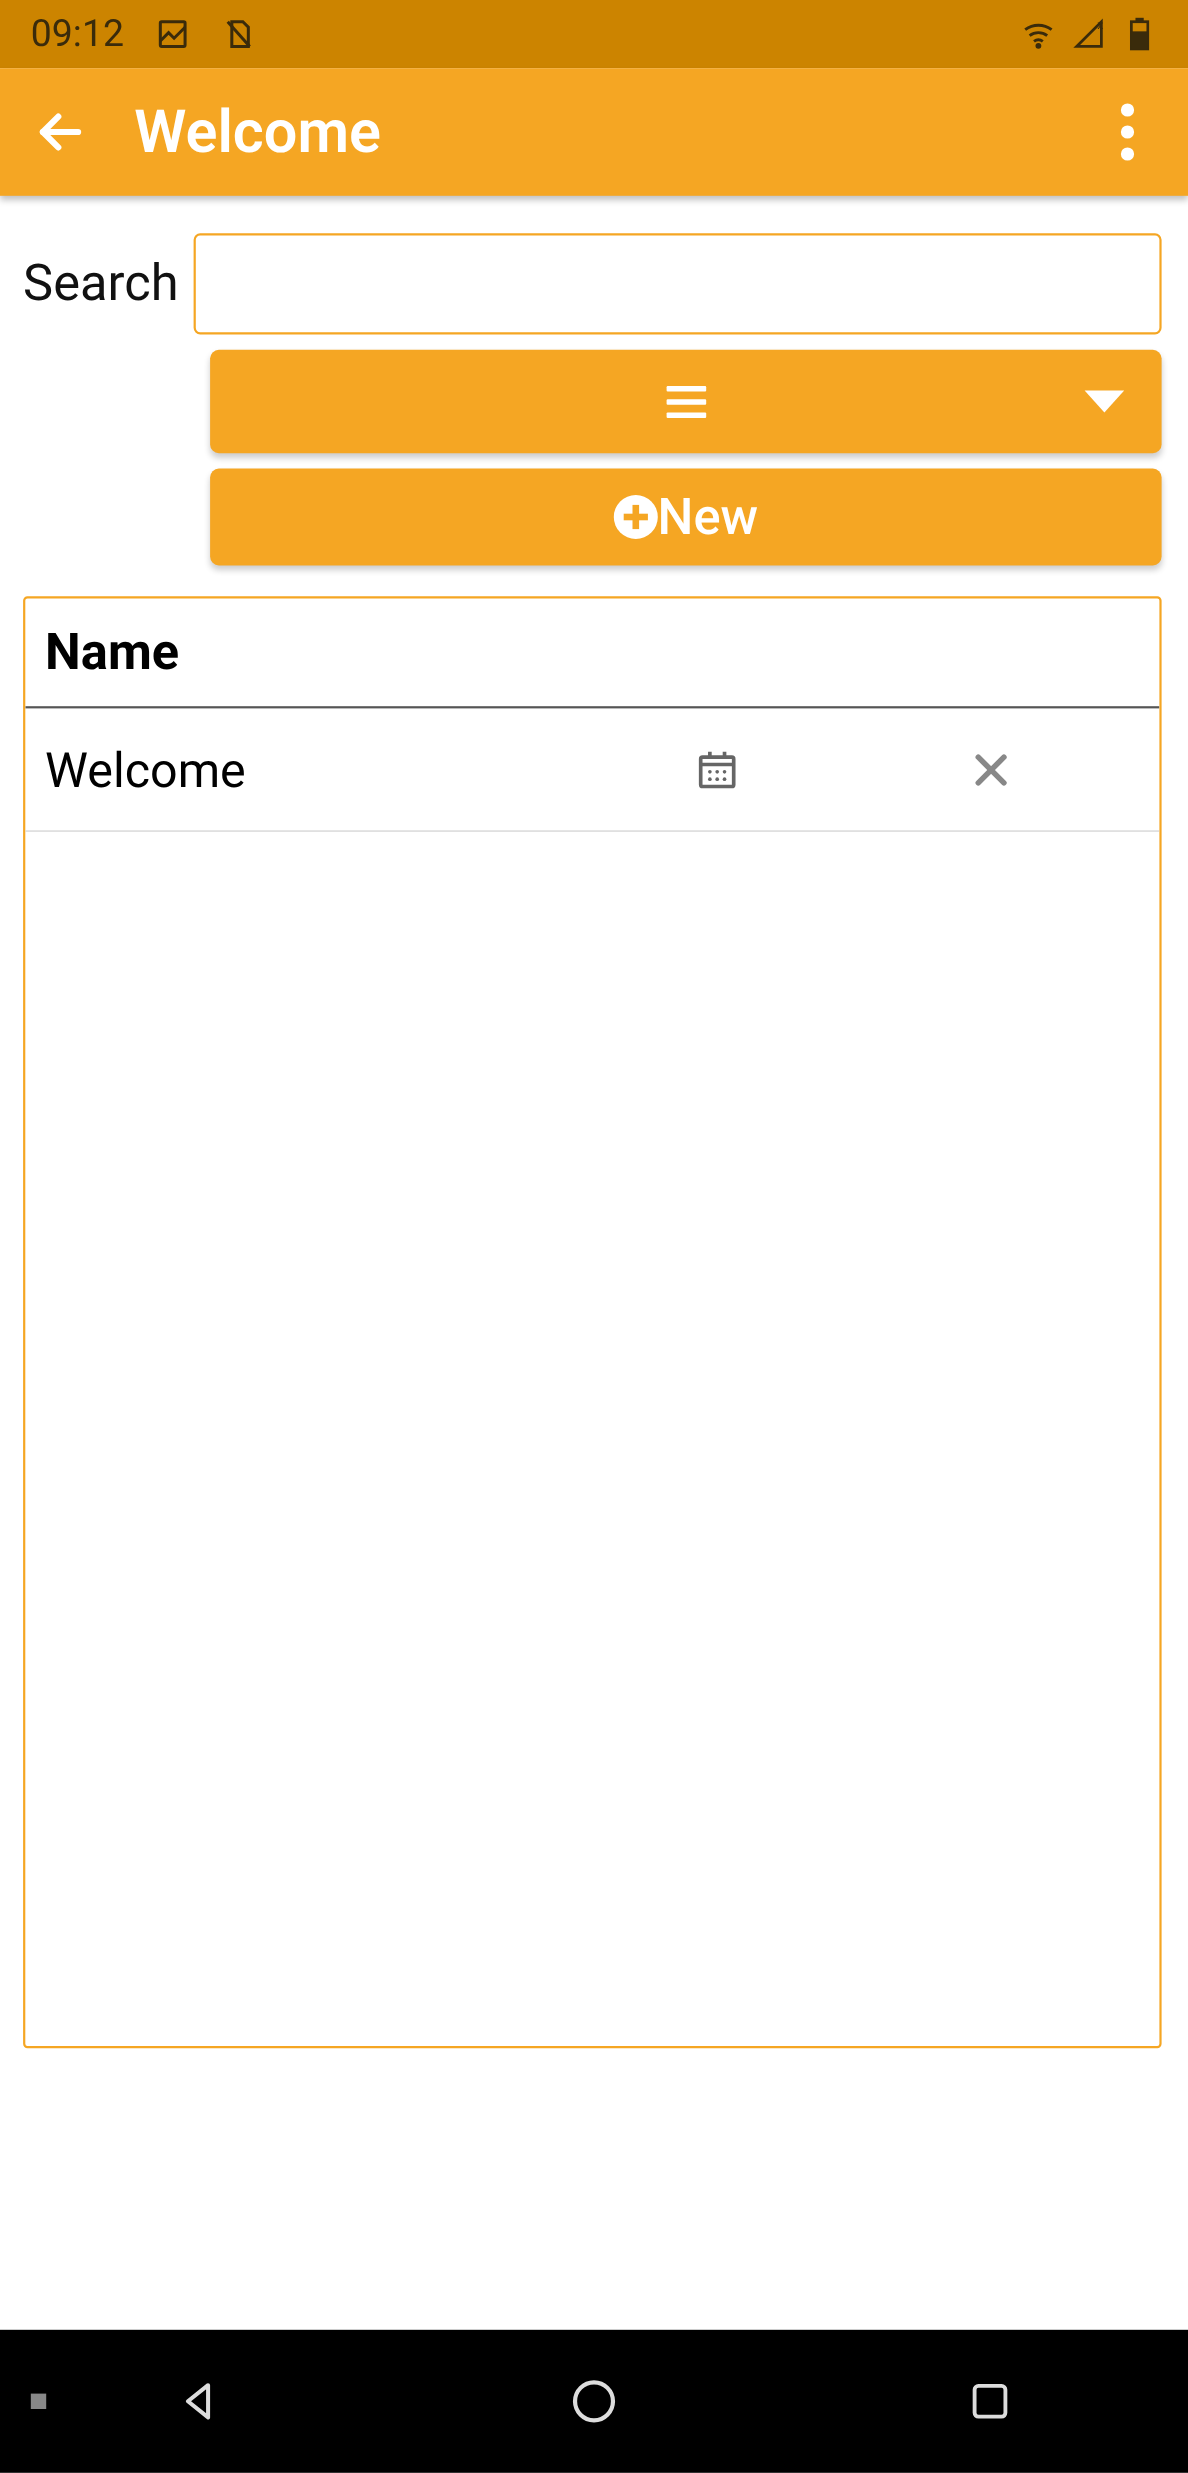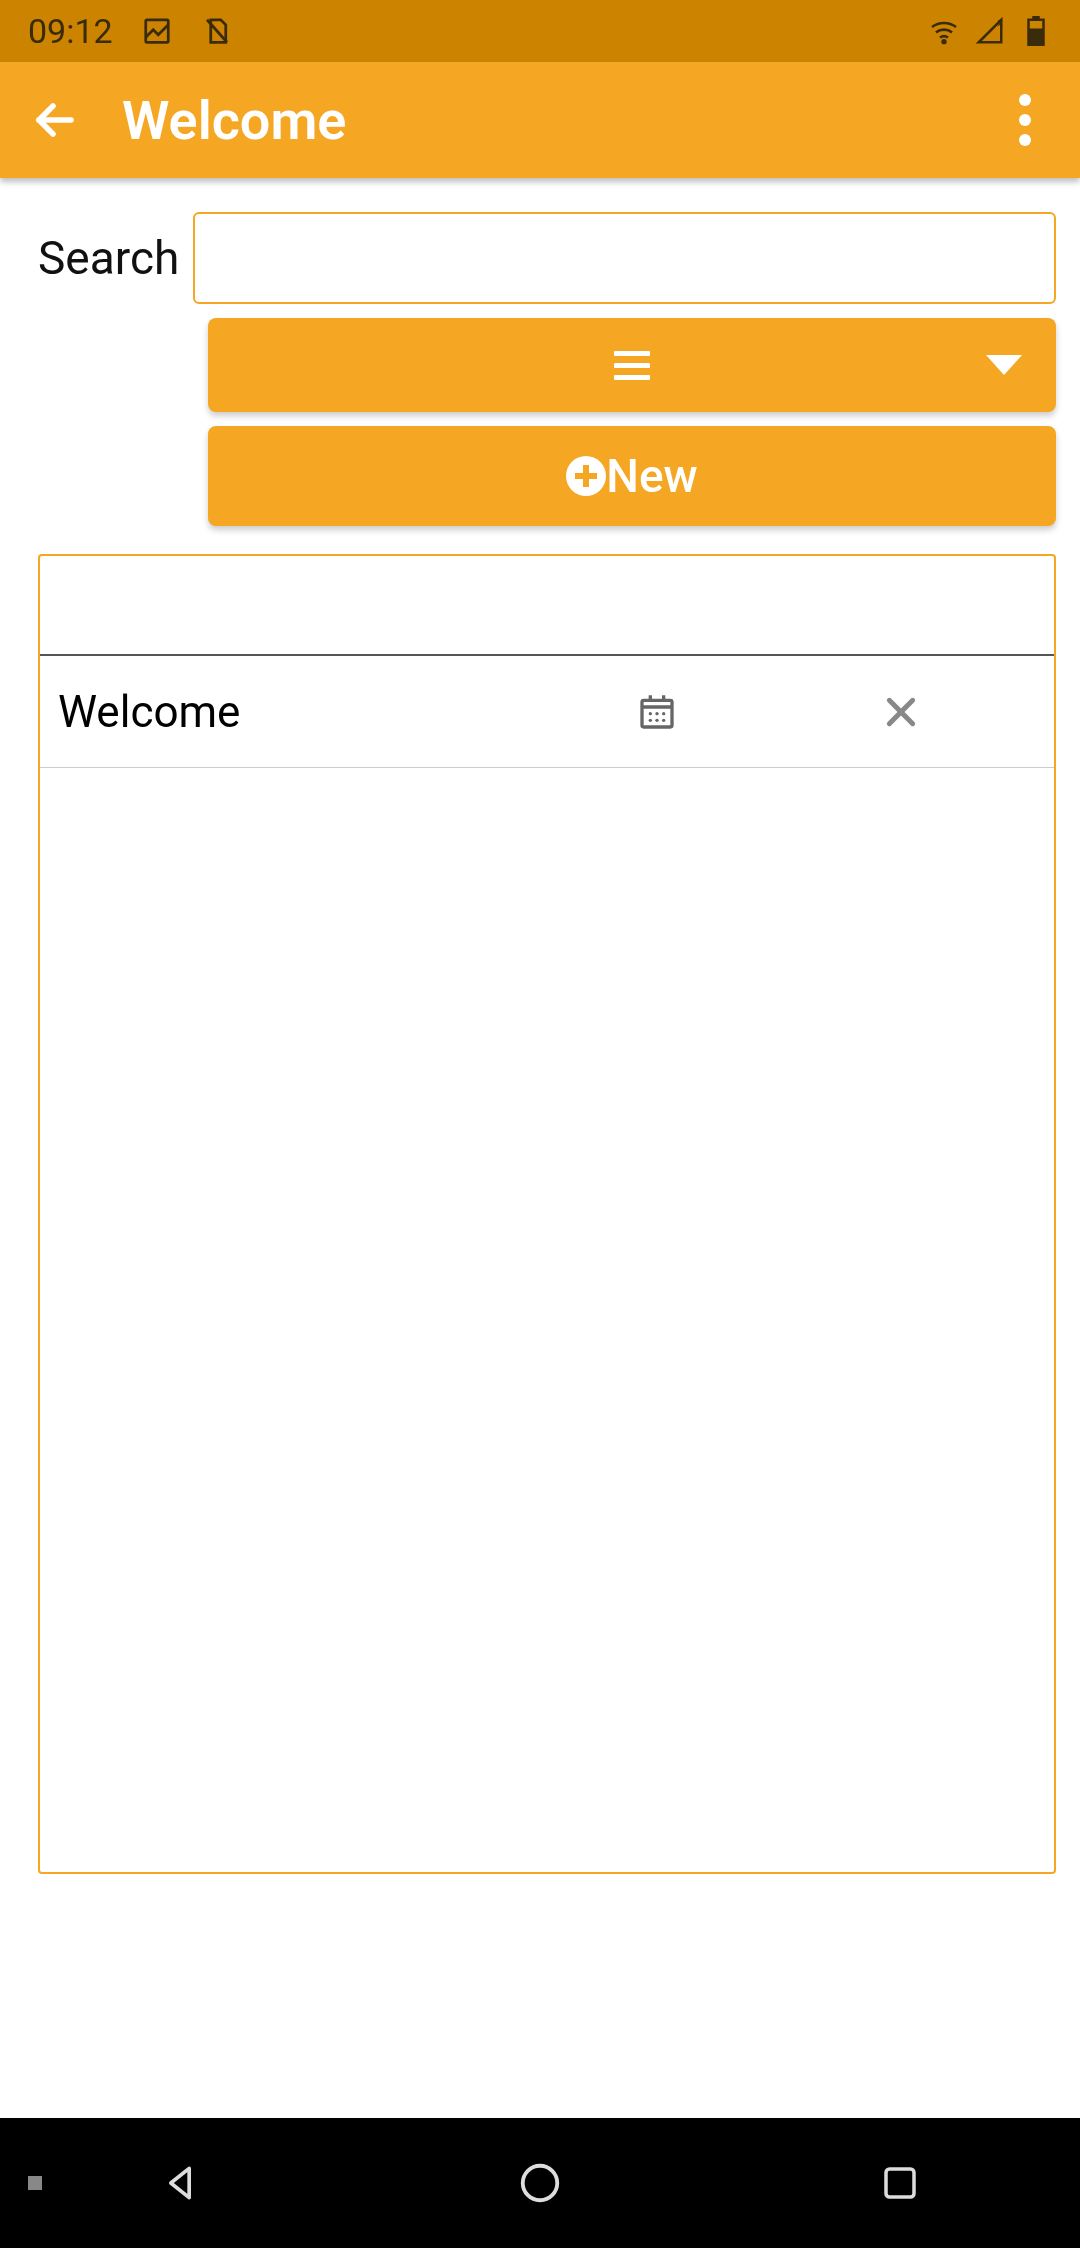--- a/index.html
+++ b/index.html
@@ -54,21 +54,21 @@
       width: 70px; height: 70px;
       display:flex; flex-direction:column; align-items:center; justify-content:center; gap:8px;
       cursor:pointer;
     }
     .overflow-btn span {
       width: 12px; height: 12px;
       background:#fff; border-radius:50%;
     }
 
     
-    .content { padding: 34px 24px 0 38px; }
+    .content { padding: 34px 24px 0 21px; }
 
     .search-row { display:flex; align-items:center; gap:14px; margin-bottom:14px; }
     .search-label { font-size: 46px; color:#111; }
     .search-input {
       flex:1; height: 92px;
       border: 2px solid #f5a623;
       border-radius: 6px;
       font-size: 40px;
       padding: 0 16px;
       background:#fff;
@@ -90,21 +90,21 @@
     .sort-dropdown .caret {
       position:absolute; right:34px;
       width: 0; height: 0;
       border-left: 18px solid transparent;
       border-right: 18px solid transparent;
       border-top: 20px solid #fff;
     }
 
     .new-btn {
       margin-left: 170px;
-      height: 100px;
+      height: 88px;
       background:#f5a623;
       border-radius: 8px;
       display:flex; align-items:center; justify-content:center;
       box-shadow: 0 4px 6px rgba(0,0,0,.2);
       cursor:pointer;
       color:#fff; font-size:46px; font-weight:500;
       margin-bottom: 28px;
     }
     .new-btn .plus-circle {
       width: 40px; height:40px; border-radius:50%;
@@ -228,20 +228,21 @@
     <div class="caret"></div>
   </div>
 
   <div class="new-btn">
     <div class="plus-circle"></div>
     <span>New</span>
   </div>
 
   <div class="table-box">
     <div class="table-head">
+      <div>Name</div>
       <div></div>
         <div></div>
     </div>
 
     <div class="table-row">
       <div>Welcome</div>
       <div class="cell-icon">
         <svg viewBox="0 0 24 24" width="40" height="40" fill="#666">
           <rect x="3" y="5" width="18" height="16" rx="1" fill="none" stroke="#666" stroke-width="2"></rect>
           <line x1="3" y1="9" x2="21" y2="9" stroke="#666" stroke-width="2"></line>

